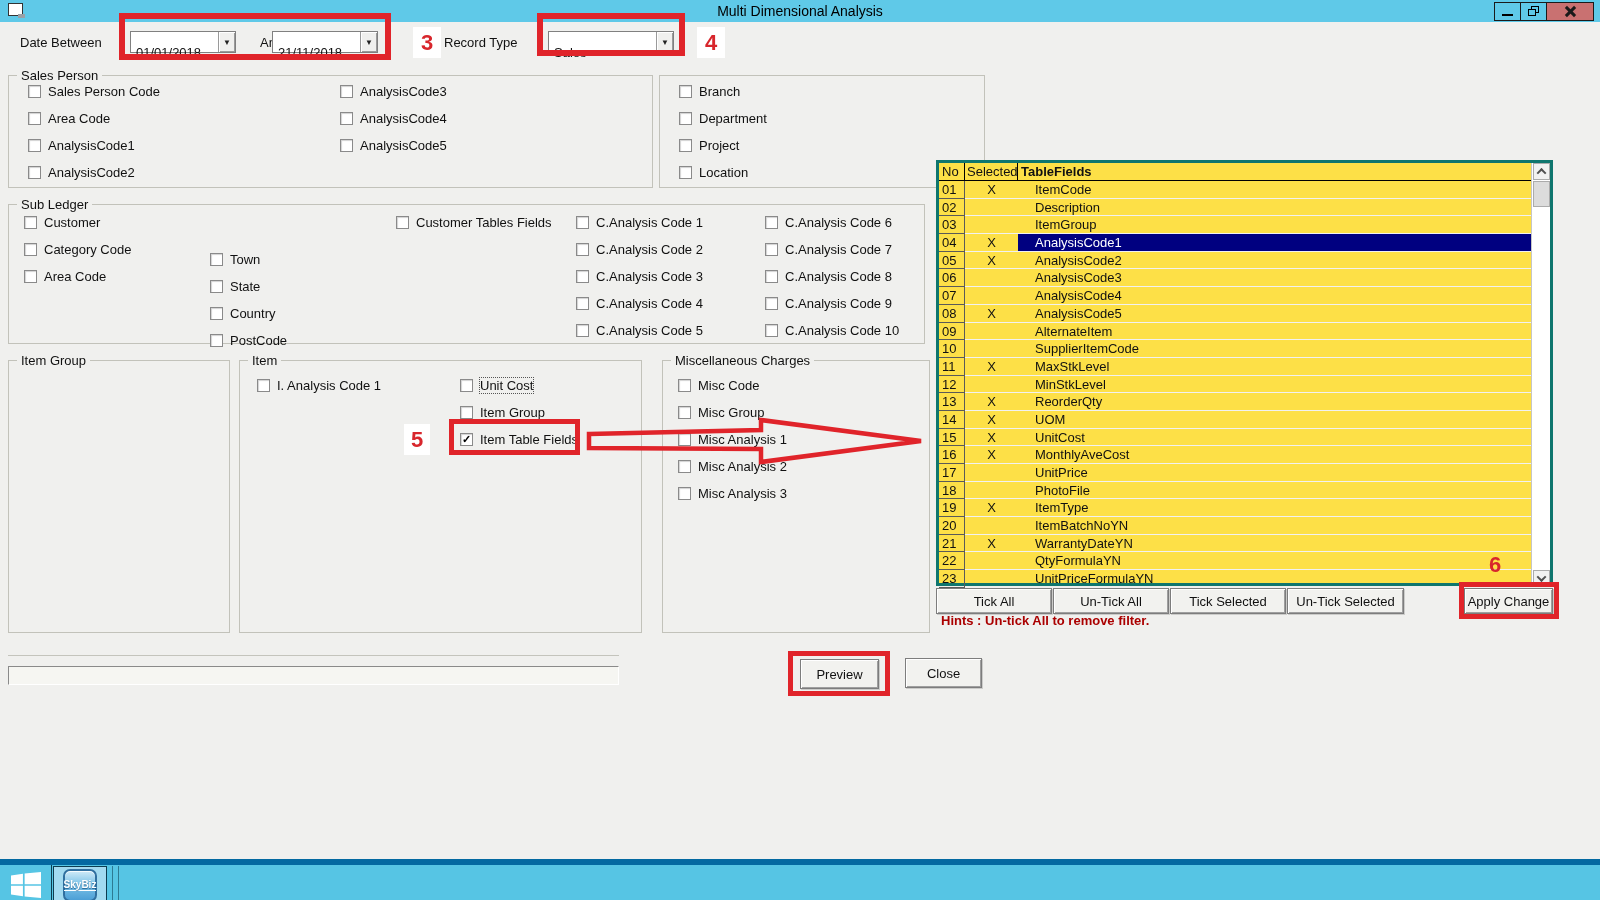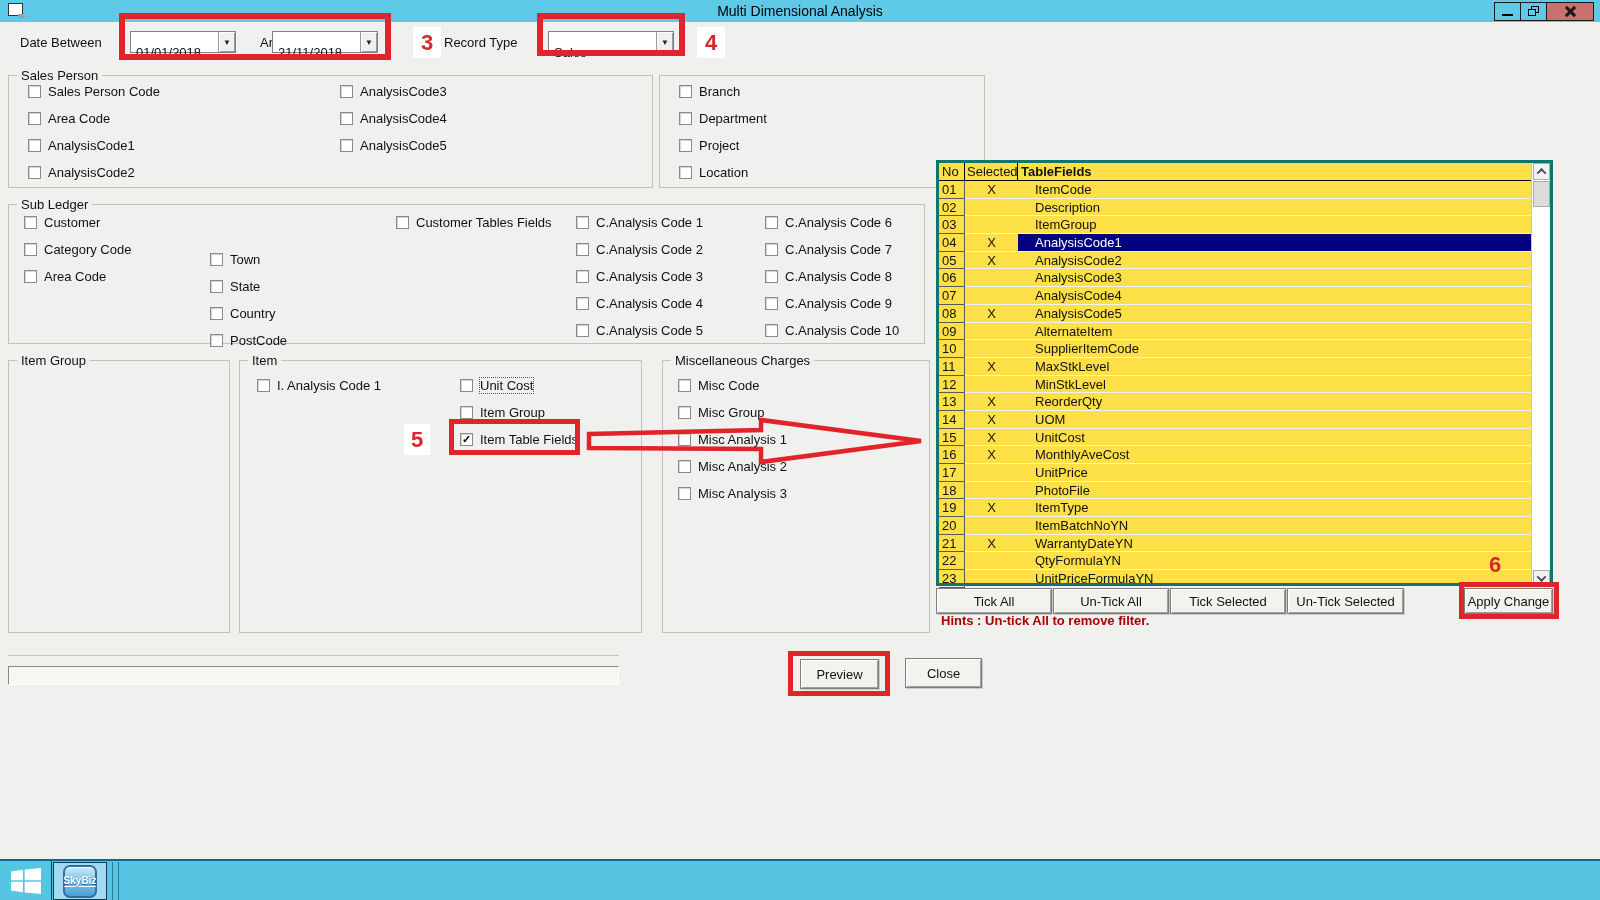--- a/index.html
+++ b/index.html
@@ -80,21 +80,21 @@
   .hline { position:absolute; left:8px; top:655px; width:611px; height:1px; background:#c4c4bc; }
 
   
   .anno { position:absolute; z-index:10; pointer-events:none; }
   .red-box { border:6px solid #e0242a; }
   .red-box-thin { border:5px solid #e0242a; }
   .red-num { color:#d8262c; font-weight:bold; font-size:22px; display:flex; align-items:center; justify-content:center; background:#fff; }
   .red-num.nobg { background:transparent; }
 
   
-  .taskbar { position:absolute; left:0; top:859px; width:1600px; height:41px; background:#56c5e4; border-top:2px solid #0369a1; }
+  .taskbar { position:absolute; left:0; top:859px; width:1600px; height:41px; background:#56c5e4; border-top:6px solid #0369a1; }
   .start-btn { position:absolute; left:0; top:0; width:52px; height:40px; border-right:1px solid #0d3d50;
                display:flex; align-items:center; justify-content:center; }
   .task-app { position:absolute; left:53px; top:1px; width:54px; height:38px; background:#a2daf0;
               border:1px solid #0d3d50; display:flex; align-items:center; justify-content:center; }
   .task-sep { position:absolute; top:1px; width:1px; height:38px; background:#0d3d50; opacity:.55; }
   .skybiz-icon { width:34px; height:33px; border-radius:7px; border:2px solid #2f6f9f;
                  background:linear-gradient(180deg,#cfeaf8 0%, #7fc4e8 45%, #4c9fd6 100%);
                  box-shadow:inset 0 1px 0 rgba(255,255,255,.8);
                  display:flex; align-items:center; justify-content:center; }
   .skybiz-text { color:#fff; font-size:10px; font-weight:bold; border-bottom:1px solid #fff;

